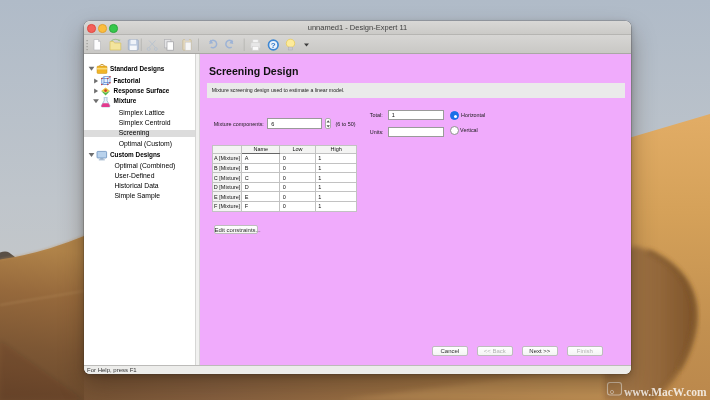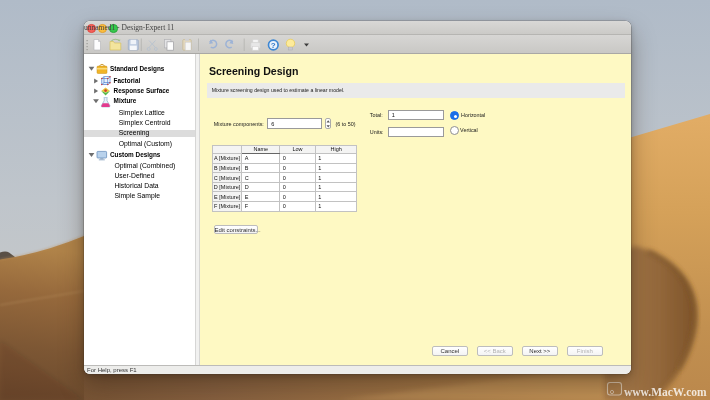--- a/index.html
+++ b/index.html
@@ -5,30 +5,30 @@
   html,body{margin:0;padding:0;}
   body{width:710px;height:400px;overflow:hidden;font-family:"Liberation Sans",sans-serif;}
   #stage{position:relative;width:710px;height:400px;overflow:hidden;}
   #bg{position:absolute;left:0;top:0;}
   .abs{position:absolute;}
   #win{position:absolute;left:84px;top:21px;width:547px;height:353px;border-radius:6px;
        background:#fff;box-shadow:0 0 0 0.6px rgba(60,50,40,.35),0 12px 24px rgba(40,25,10,.36),0 2px 6px rgba(0,0,0,.22);overflow:hidden;}
   #titlebar{position:absolute;left:0;top:0;width:547px;height:13px;
       background:linear-gradient(#d9d8d6,#cbcac7);border-bottom:0.5px solid #b6b5b2;}
   .light{position:absolute;top:3.4px;width:6.6px;height:6.6px;border-radius:50%;}
-  #title{position:absolute;left:0;top:0;width:547px;height:13px;line-height:14px;text-align:left;
-      font-size:7.5px;color:#414141;font-family:Liberation Serif, serif;}
+  #title{position:absolute;left:0;top:0;width:547px;height:13px;line-height:14px;text-align:center;
+      font-size:7.5px;color:#414141;}
   #toolbar{position:absolute;left:0;top:13.5px;width:547px;height:18.5px;
       background:linear-gradient(#d7d6d4,#c9c8c5);border-bottom:1px solid #a9a8a5;}
   #statusbar{position:absolute;left:0;bottom:0;width:547px;height:9.5px;background:#ededeb;
       border-top:1px solid #bcbbb9;font-size:6px;color:#333;line-height:8.5px;padding-left:3px;box-sizing:border-box;}
   #treepanel{position:absolute;left:0;top:33px;width:111px;bottom:9.5px;background:#fff;}
   #splitter{position:absolute;left:111px;top:33px;width:4.5px;bottom:9.5px;background:#f1f1f0;
       border-left:1px solid #d6d6d5;border-right:1px solid #d6d6d5;box-sizing:border-box;}
-  #content{position:absolute;left:115.5px;top:33px;right:0;bottom:9.5px;background:#fef9c3;}
+  #content{position:absolute;left:115.5px;top:33px;right:0;bottom:9.5px;background:#f0abfc;}
   .titem{position:absolute;white-space:nowrap;font-size:6.8px;color:#000;line-height:1;}
   .titem b{font-weight:bold;font-size:6.4px;}
   
   .lbl{position:absolute;font-size:5.4px;color:#1a1a1a;white-space:nowrap;line-height:1;}
   .inp{position:absolute;background:#fff;border:1px solid #9a9a9a;box-sizing:border-box;font-size:5.6px;color:#111;}
   .btn{position:absolute;background:linear-gradient(#ffffff,#f4f4f4);border:1px solid #bdbdbd;border-radius:2px;
       box-sizing:border-box;font-size:6px;color:#2e2e2e;text-align:center;white-space:nowrap;}
   .btn.dis{color:#b3b3b3;}
   table#ctable{position:absolute;border-collapse:collapse;table-layout:fixed;}
   #ctable td,#ctable th{border:1px solid #c2c2c2;font-size:5.5px;font-weight:normal;padding:0;overflow:hidden;

